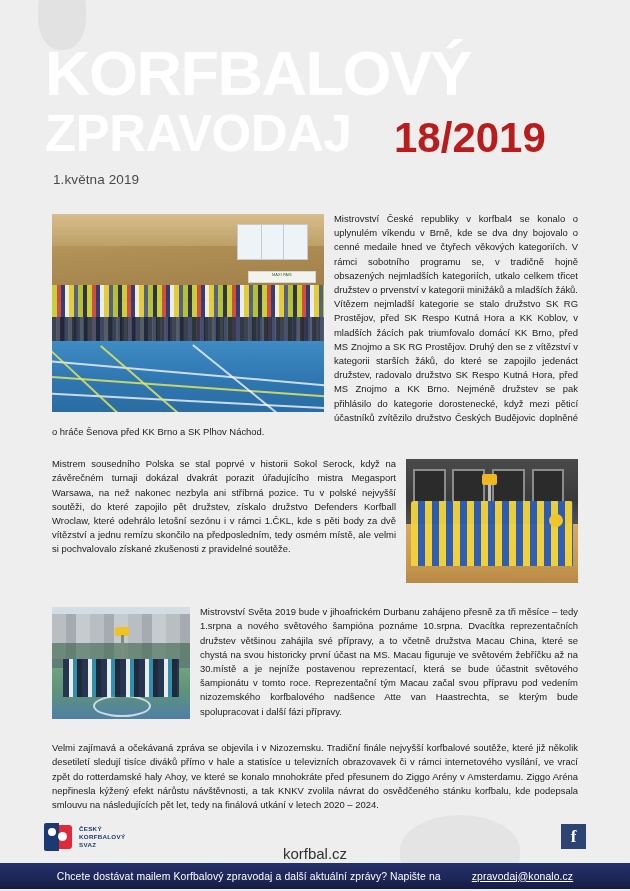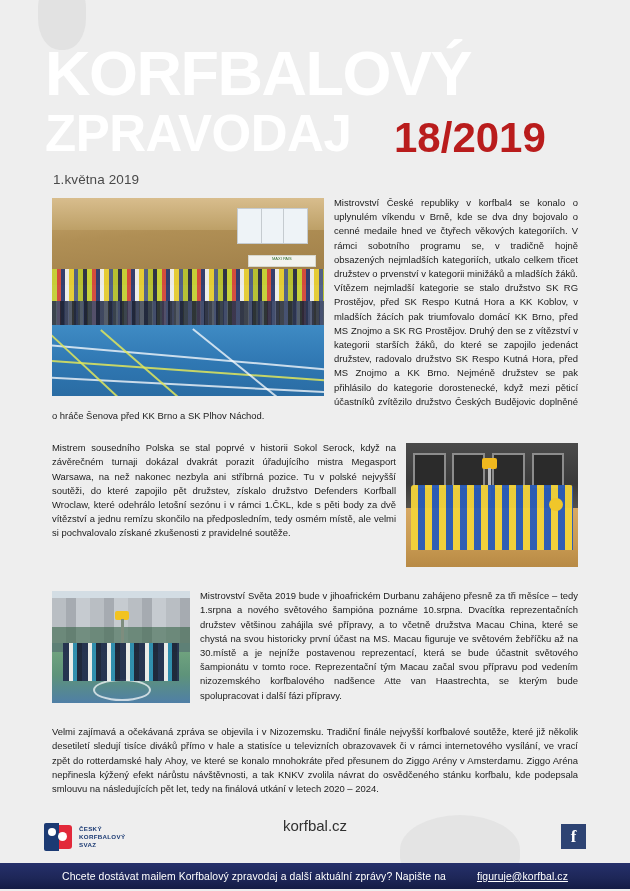--- a/index.html
+++ b/index.html
@@ -65,21 +65,21 @@
     position: absolute;
     left: 53px; top: 172px;
     font-size: 13.5px;
     color: #4a4a4a;
     letter-spacing: 0.1px;
   }
 
   
   #content {
     position: absolute;
-    left: 0; top: 196px;
+    left: 0; top: 212px;
     width: 630px;
     z-index: 3;
   }
   .article {
     position: relative;
     padding: 0 52px 0 52px;
   }
   p.body {
     margin: 0 0 0 0;
     font-size: 9.45px;
@@ -270,21 +270,21 @@
   }
   .fo-logo .mark .red::before {
     content:""; position:absolute; left:-1px; top:7px;
     width:9px; height:9px; border-radius:50%; background:#ffffff;
   }
   .fo-logo .txt {
     font-size:6.2px; line-height:8px; color:#1b3a73; font-weight:bold;
     letter-spacing:.3px;
   }
   .fo-site {
-    position:absolute; left:0; right:0; top:0;
+    position:absolute; left:0; right:0; top:28px;
     text-align:center;
     font-size:15px; color:#303030;
   }
   .fo-fb {
     position:absolute; right:44px; top:7px;
     width:25px; height:25px;
     background:#2d4373;
     display:flex; align-items:center; justify-content:center;
     color:#fff; font-size:17px; font-weight:bold;
     font-family:"Liberation Serif", serif;
@@ -397,16 +397,16 @@
       </div>
     </div>
 
     <div class="fo-site">korfbal.cz</div>
 
     <div class="fo-fb">f</div>
   </div>
 
   <div id="bottombar">
     <span class="bb-text">Chcete dostávat mailem Korfbalový zpravodaj a další aktuální zprávy?  Napište na </span>
-      <span class="bb-text bb-mail">figuruje@korfbal.cz</span>
+      <span class="bb-text bb-mail">zpravodaj@konalo.cz</span>
   </div>
 
 </div>
 
 </body></html>

